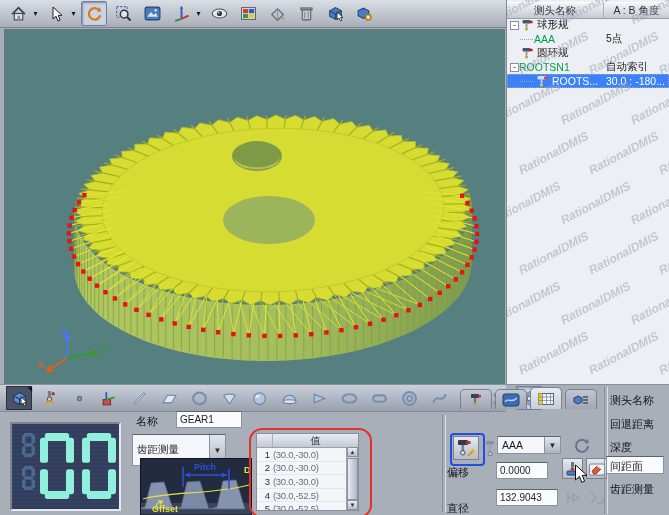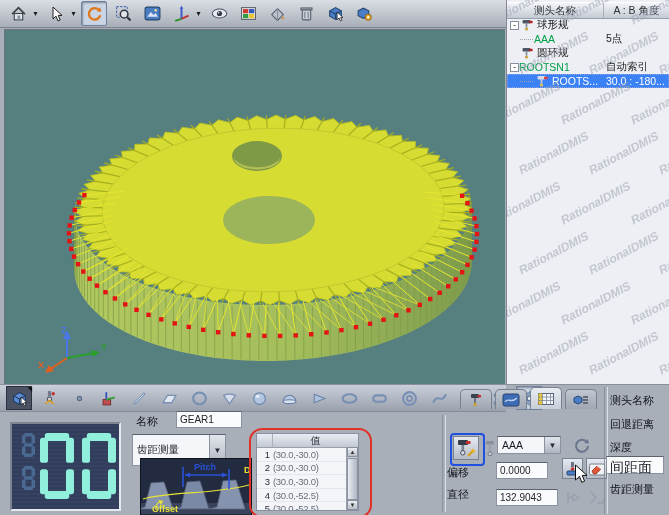--- a/index.html
+++ b/index.html
@@ -870,36 +870,36 @@
         <path d="M4 10 9 5 13 8 8 13 5.5 13Z" fill="#E05838" stroke="#903020" stroke-width="0.8"></path>
         <path d="M9 5 13 8" stroke="#FFF" stroke-width="0.8"></path>
         </svg>
     </div>
     <div class="cursor-overlay">
       <svg width="15" height="20" viewBox="0 0 15 20">
         <path d="M1.5 1 1.5 16 5.5 12.4 7.8 18.4 10.6 17.2 8.2 11.4 13 11.4Z" fill="#FFF" stroke="#101010" stroke-width="1"></path>
         </svg>
     </div>
 
-    <div class="lbl" style="left:447px;top:102px;">直径</div>
+    <div class="lbl" style="left:447px;top:116px;">直径</div>
     <div class="field" style="left:496px;top:104px;width:62px;">132.9043</div>
     <div style="position:absolute;left:564px;top:105px;">
       <svg width="18" height="15" viewBox="0 0 18 15">
         <path d="M4 2V13M4 7.5H8" stroke="#98A0AC" stroke-width="1.6" fill="none"></path>
         <path d="M9 4 15 7.5 9 11Z" fill="none" stroke="#98A0AC" stroke-width="1.4"></path>
         </svg>
     </div>
     <div style="position:absolute;left:588px;top:105px;">
       <svg width="18" height="15" viewBox="0 0 18 15">
         <path d="M3 2 8 7.5 3 13M9 13H15V9" stroke="#98A0AC" stroke-width="1.5" fill="none"></path>
         </svg>
     </div>
 
     <div class="vgroove" style="left:442px;top:30px;height:97px;"></div>
     <div class="vgroove" style="left:604px;top:2px;height:127px;"></div>
 
     <div class="lbl" style="left:610px;top:8px;">测头名称</div>
     <div class="lbl" style="left:610px;top:32px;">回退距离</div>
     <div class="lbl" style="left:610px;top:55px;">深度</div>
-    <div class="field" style="left:606px;top:71px;width:58px;height:18px;font-size:14px;">间距面</div>
+    <div class="field" style="left:606px;top:71px;width:58px;height:18px;font-size:11px;">间距面</div>
     <div class="lbl" style="left:610px;top:97px;">齿距测量</div>
   </div>
 </div>
 
 </body></html>

